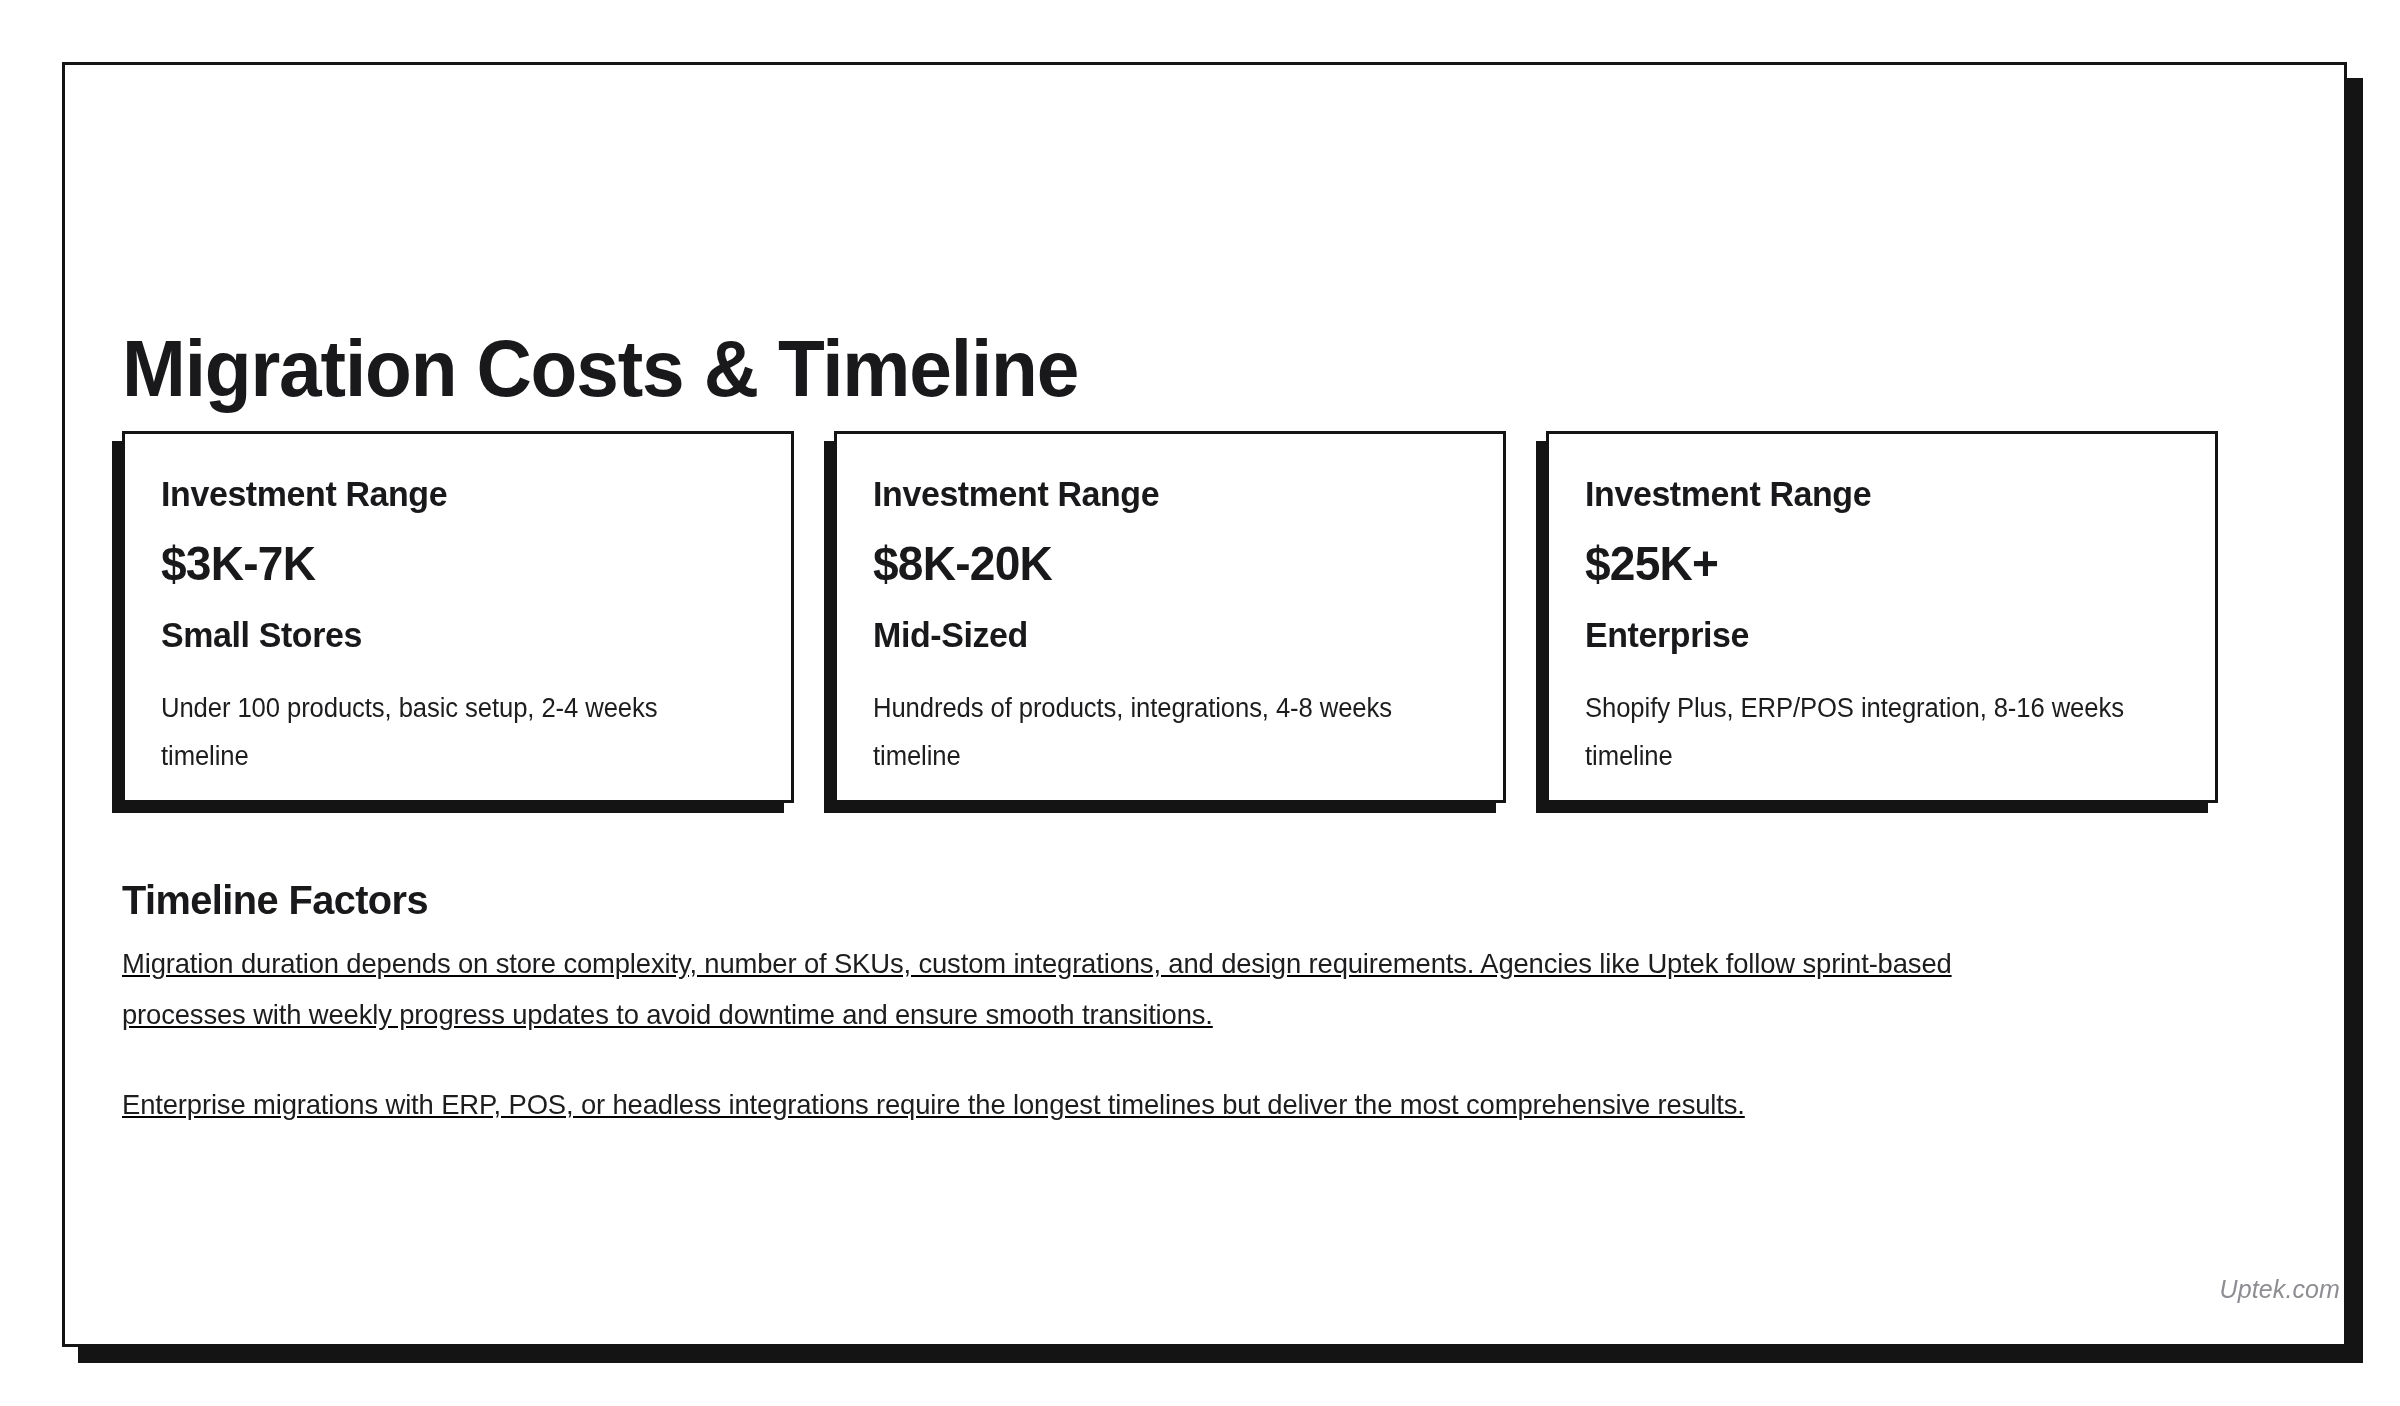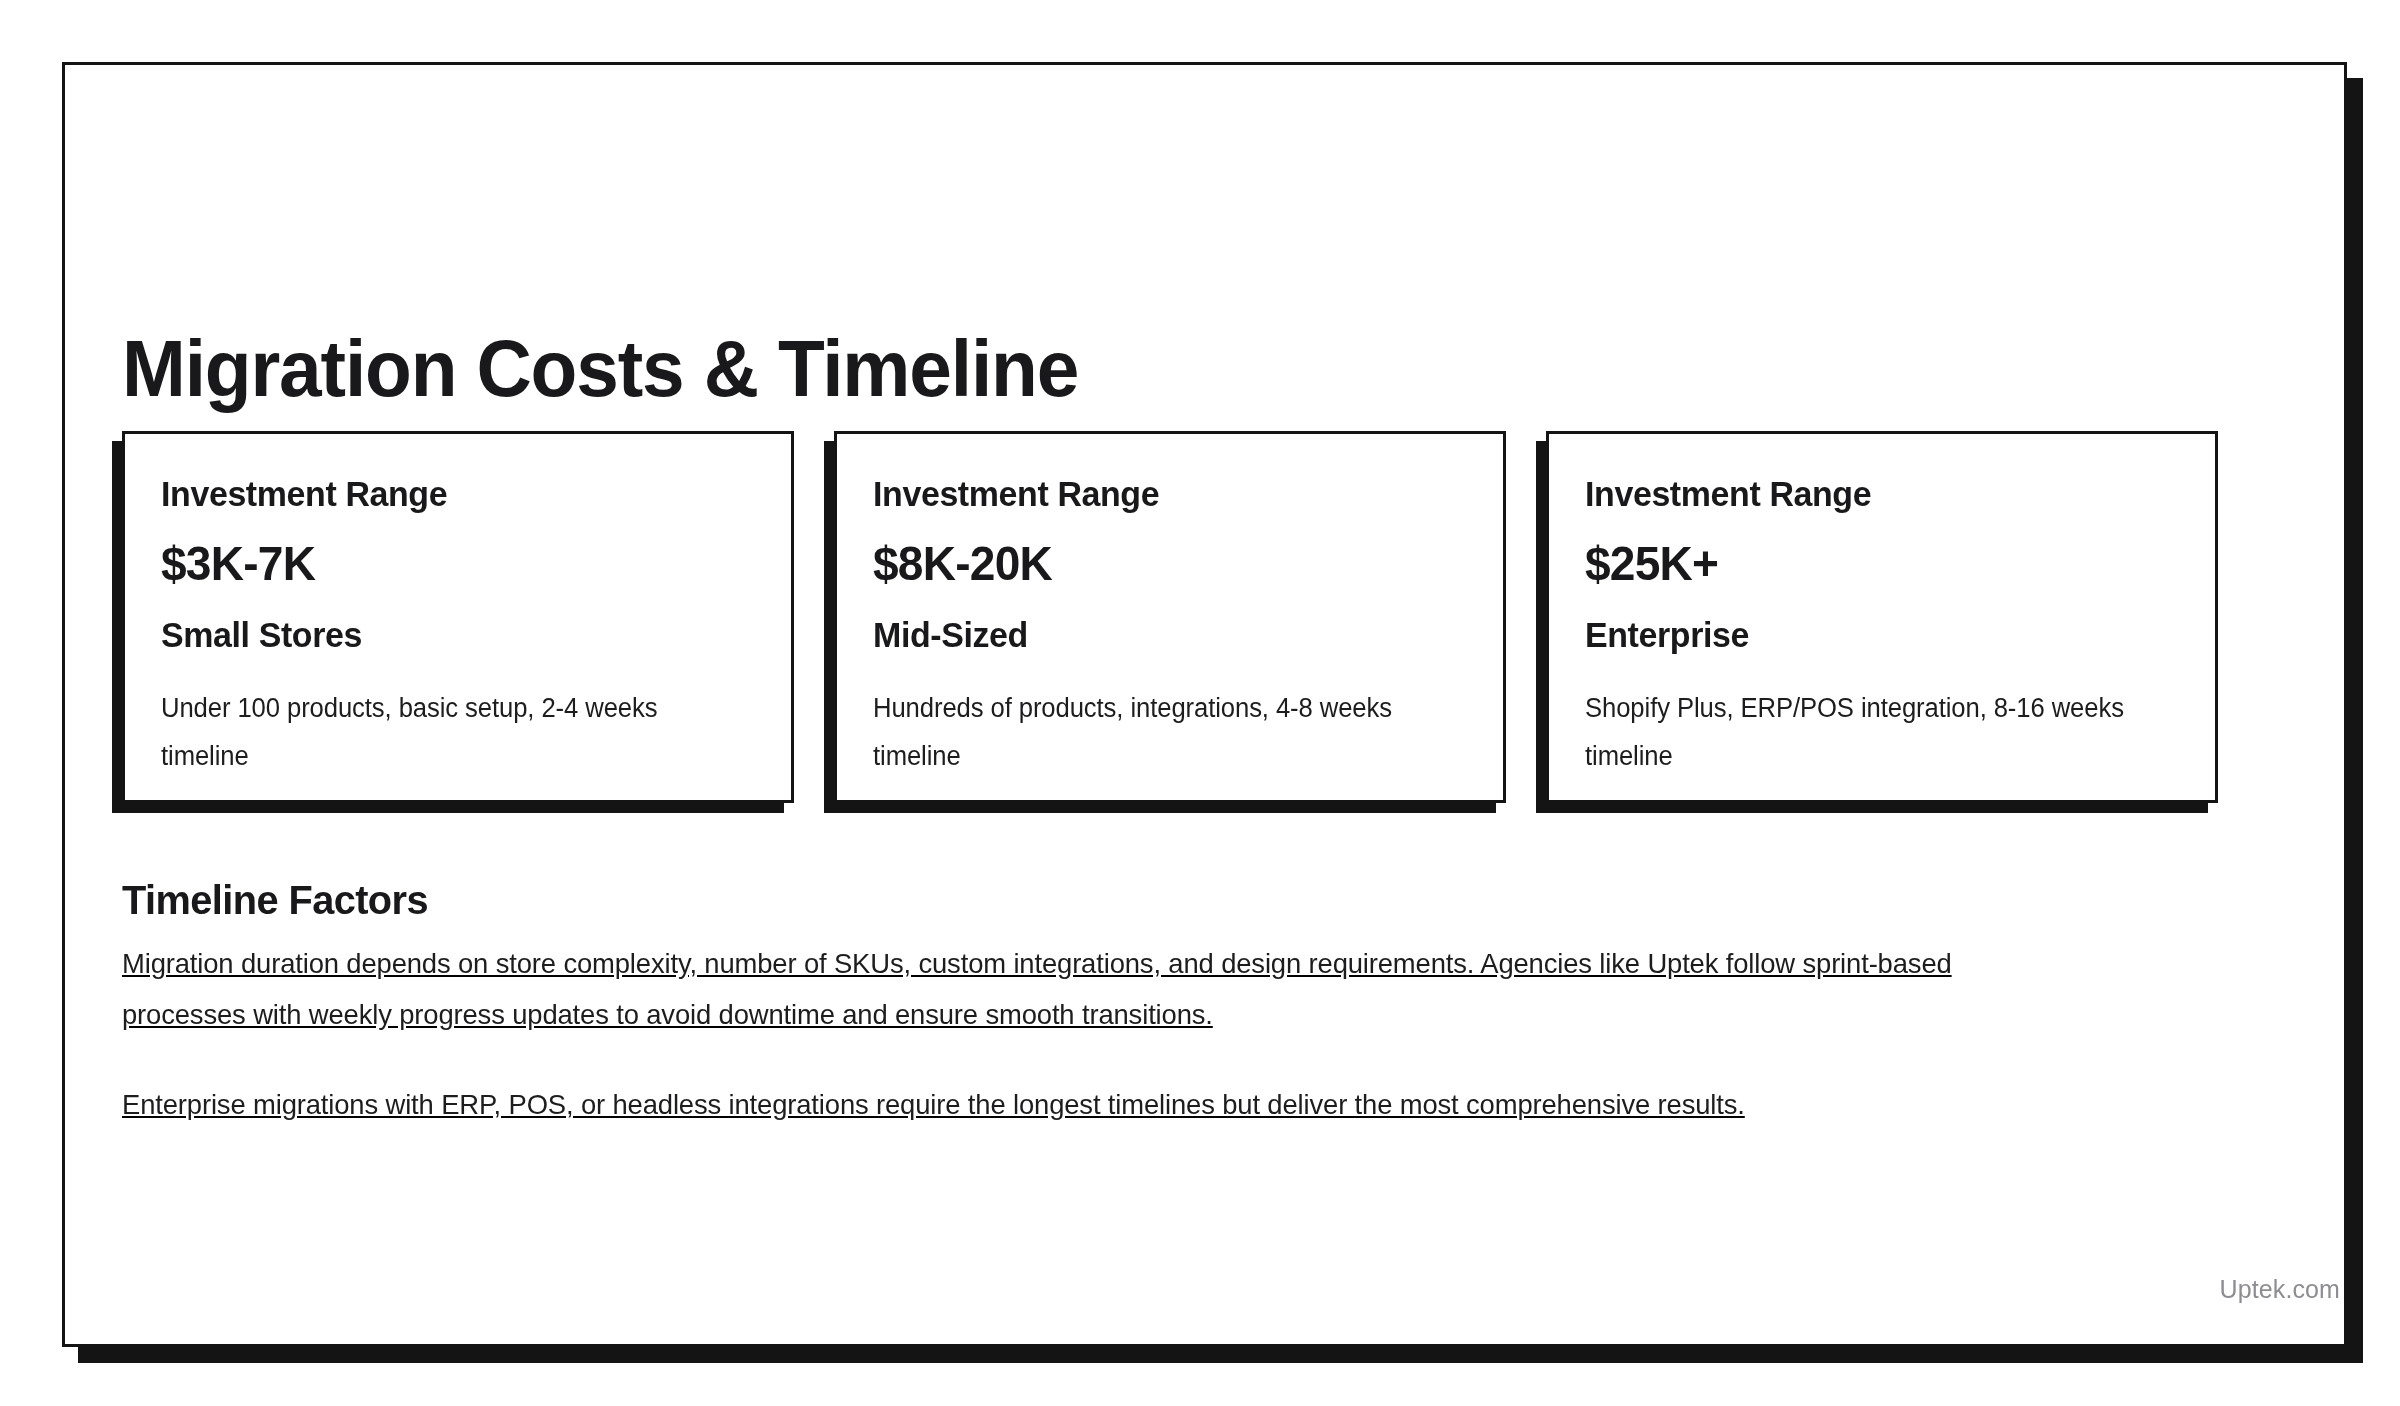--- a/index.html
+++ b/index.html
@@ -166,20 +166,21 @@
   
   .watermark {
     position: absolute;
     right: 60px;
     top: 1277px;
     font-size: 25px;
     font-weight: 400;
     color: #8d8d92;
     letter-spacing: 0.1px;
     line-height: 1.0;
+    font-style: italic;
   }
 </style>
 </head>
 <body>
 
 <div class="slide-wrap">
   <div class="slide-shadow"></div>
   <div class="slide"></div>
 </div>
 

